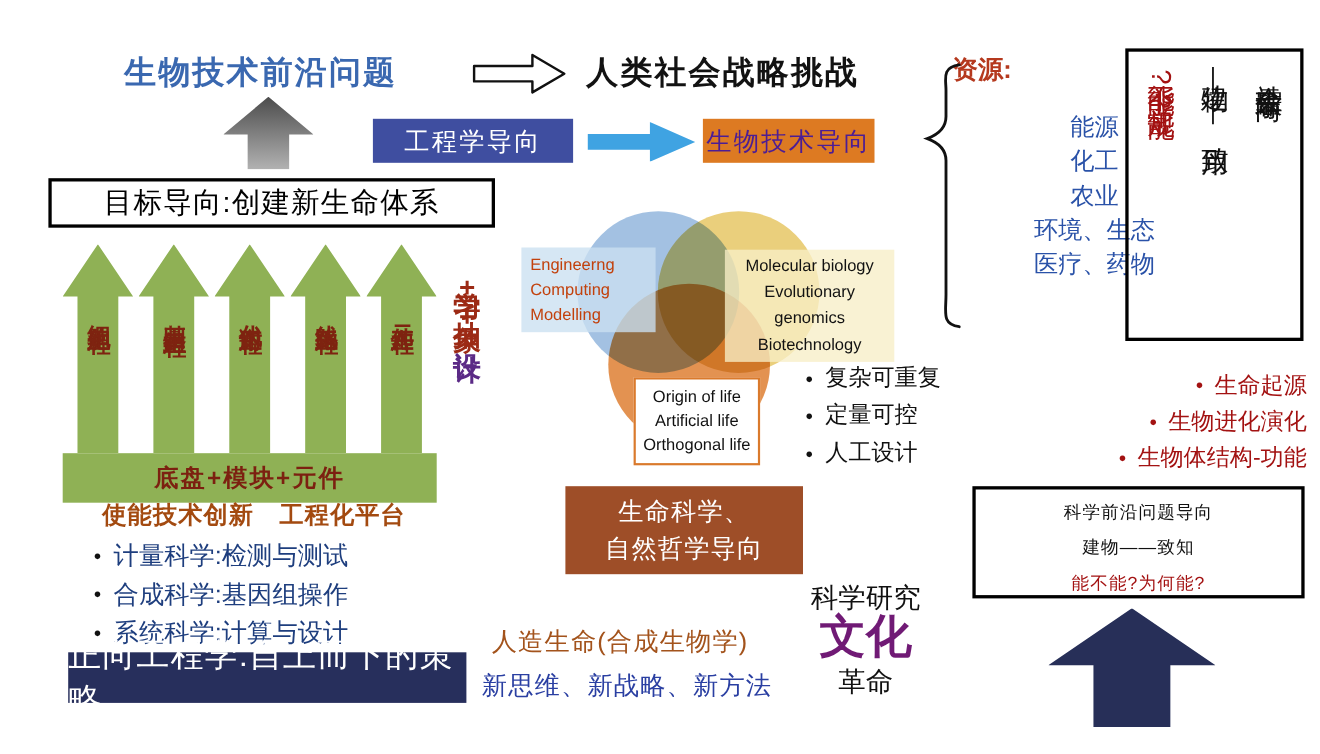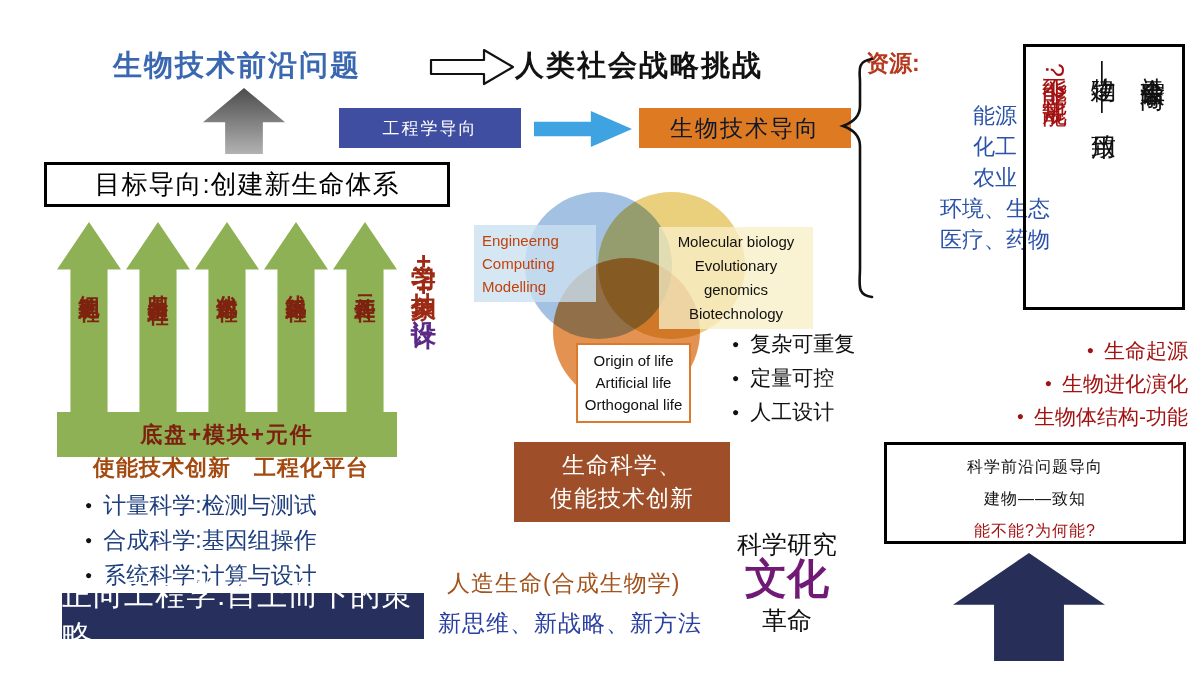--- a/index.html
+++ b/index.html
@@ -1,39 +1,39 @@
 <!DOCTYPE html>
 <html><head>
 <meta charset="utf-8">
 <style>
   * { margin:0; padding:0; box-sizing:border-box; }
   body { background:#ffffff; font-family:"Liberation Sans","DejaVu Sans",sans-serif; }
   .canvas { position:relative; width:1200px; height:685px; background:#fff; overflow:hidden; }
 
   
   .title-left  { position:absolute; left:113px; top:46px; font-size:29px; font-weight:bold; color:#3a68b0; letter-spacing:2px; }
-  .title-right { position:absolute; left:515px; top:46px; font-size:29px; font-weight:bold; color:#121212; letter-spacing:2px; }
+  .title-right { position:absolute; left:533px; top:46px; font-size:29px; font-weight:bold; color:#121212; letter-spacing:2px; }
   .double-arrow { position:absolute; left:428px; top:48px; }
 
   .res-title { position:absolute; left:866px; top:48px; font-size:23px; font-weight:bold; color:#b5391e; }
   .res-list  { position:absolute; left:920px; top:100px; width:150px; text-align:center; font-size:22px; line-height:31px; color:#2a52a8; white-space:nowrap; }
 
   .social-box { position:absolute; left:1023px; top:44px; width:162px; height:266px; border:3px solid #000;
                 writing-mode:vertical-rl; font-size:25px; line-height:49px; padding:10px 5px; letter-spacing:2px; color:#111; }
   .social-box span { display:block; }
   .social-box .red { color:#a31212; }
 
   
   .gray-arrow { position:absolute; left:203px; top:88px; width:82px; height:66px;
                 background:linear-gradient(to top,#b2b2b2,#4c4c4c);
                 clip-path:polygon(50% 0,100% 52%,73% 52%,73% 100%,27% 100%,27% 52%,0 52%); }
   .eng-box { position:absolute; left:339px; top:108px; width:182px; height:40px; background:#3f4ea0;
-             color:#fff; font-size:17px; letter-spacing:2px; display:flex; align-items:center; justify-content:center; }
-  .bio-box { position:absolute; left:639px; top:108px; width:212px; height:40px; background:#dd7a22;
-             color:#0f172a; font-size:23px; letter-spacing:2px; display:flex; align-items:center; justify-content:center; }
+             color:#fff; font-size:23px; letter-spacing:2px; display:flex; align-items:center; justify-content:center; }
+  .bio-box { position:absolute; left:639px; top:108px; width:156px; height:40px; background:#dd7a22;
+             color:#4c1d95; font-size:23px; letter-spacing:2px; display:flex; align-items:center; justify-content:center; }
   .blue-arrow { position:absolute; left:534px; top:111px; width:98px; height:36px; background:#3fa3e2;
                 clip-path:polygon(0 30%,58% 30%,58% 0,100% 50%,58% 100%,58% 70%,0 70%); }
   .brace { position:absolute; left:836px; top:56px; }
 
   
   .goal-box { position:absolute; left:44px; top:162px; width:406px; height:45px; border:3px solid #000;
               display:flex; align-items:center; justify-content:center; font-size:26px; color:#000; letter-spacing:1px; }
   .pillars { position:absolute; left:57px; top:222px; width:340px; height:190px; display:flex; justify-content:space-between; }
   .pillar  { position:relative; width:64px; height:190px; background:#8fb155;
              clip-path:polygon(50% 0,100% 25%,79% 25%,79% 100%,21% 100%,21% 25%,0 25%); }
@@ -194,21 +194,21 @@
         <span>定量可控</span>
       </div>
     <div class="prop">
         <span class="dot">●</span>
         <span>人工设计</span>
       </div>
   </div>
 
   <div class="life-box">
     <div>生命科学、</div>
-    <div>使能技术创新</div>
+    <div>自然哲学导向</div>
   </div>
 
   <div class="origins">
     <div class="origin-item">
         <span class="rdot">●</span>
         <span>生命起源</span>
       </div>
     <div class="origin-item">
         <span class="rdot">●</span>
         <span>生物进化演化</span>

